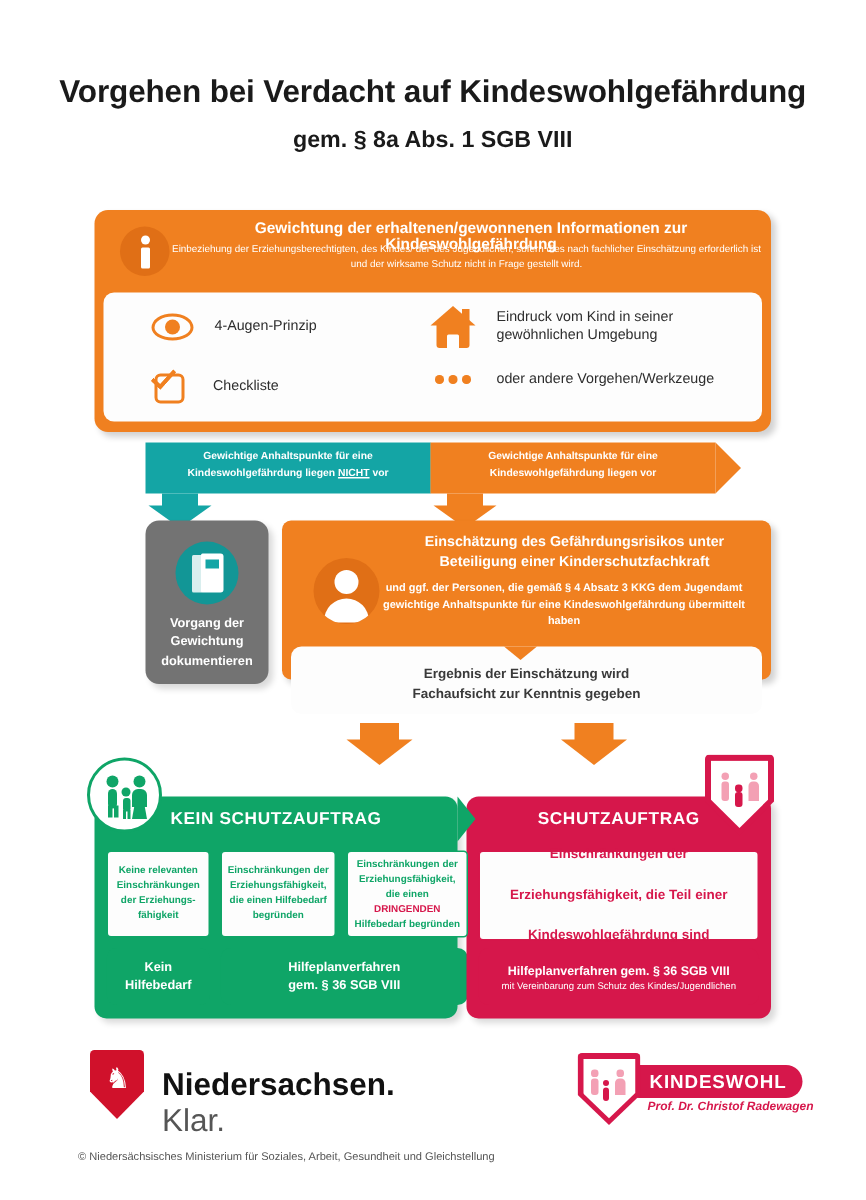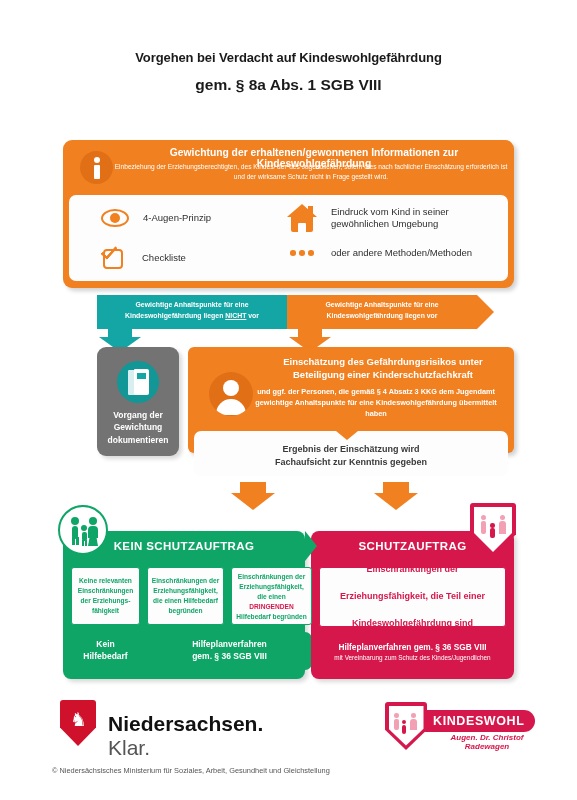--- a/index.html
+++ b/index.html
@@ -7,21 +7,21 @@
     width: 577px; height: 800px;
     background: #ffffff;
     font-family: "Liberation Sans", sans-serif;
     position: relative;
     overflow: hidden;
   }
   .page { position: relative; width: 577px; height: 800px; }
 
   
   .title-wrap { position: absolute; top: 50px; left: 0; width: 577px; text-align: center; }
-  .title-line1 { font-size: 13px; font-weight: bold; color: #1a1a1a; letter-spacing: -0.1px; }
+  .title-line1 { font-size: 21px; font-weight: bold; color: #1a1a1a; letter-spacing: -0.1px; }
   .title-line2 { font-size: 15.5px; font-weight: bold; color: #1a1a1a; margin-top: 11px; }
 
   
   .block1 {
     position: absolute; left: 63px; top: 140px; width: 451px; height: 148px;
     background: #f08020; border-radius: 9px;
     box-shadow: 3px 3px 4px rgba(0,0,0,0.18);
   }
   .b1-head { position: absolute; left: 0; top: 0; width: 451px; height: 66px; }
   .b1-info-icon {
@@ -350,21 +350,21 @@
         </div>
         <div class="ir-label" style="margin-left:14px; width:172px;">Eindruck vom Kind in seiner gewöhnlichen Umgebung</div>
       </div>
 
       <div class="icon-row" style="left:218px; top:52px; align-items:center;">
         <div class="dots-ic">
             <i></i>
             <i></i>
             <i></i>
           </div>
-        <div class="ir-label" style="margin-left:14px; width:172px;">oder andere Methoden/Methoden</div>
+        <div class="ir-label" style="margin-left:14px; width:172px;">oder andere Vorgehen/Werkzeuge</div>
       </div>
     </div>
   </div>
 
   <div class="banner-teal">
     <div class="banner-notch"></div>
     <div class="banner-txt">
       <span>Gewichtige Anhaltspunkte für eine</span><br>
       <span>Kindeswohlgefährdung liegen </span><u>NICHT</u><span> vor</span>
     </div>
@@ -508,18 +508,18 @@
     <div class="kw-shield">
       <div class="out"></div>
       <div class="inn"></div>
       <div class="f" style="left:9px; top:11px; width:4.5px; height:4.5px; border-radius:50%;"></div>
       <div class="f" style="left:9px; top:16.5px; width:4.5px; height:11px; border-radius:2px;"></div>
       <div class="f" style="left:26px; top:11px; width:4.5px; height:4.5px; border-radius:50%;"></div>
       <div class="f" style="left:25px; top:16.5px; width:6.5px; height:11px; border-radius:3px 3px 0 0;"></div>
       <div class="f fr" style="left:17px; top:18px; width:4px; height:4px; border-radius:50%;"></div>
       <div class="f fr" style="left:17px; top:22.5px; width:4px; height:9px; border-radius:2px;"></div>
     </div>
-    <div class="kw-name">Augen. Dr. Christof Radewagen</div>
+    <div class="kw-name">Prof. Dr. Christof Radewagen</div>
   </div>
 
   <div class="copyright">© Niedersächsisches Ministerium für Soziales, Arbeit, Gesundheit und Gleichstellung</div>
 
 </div>
 
 </body></html>

